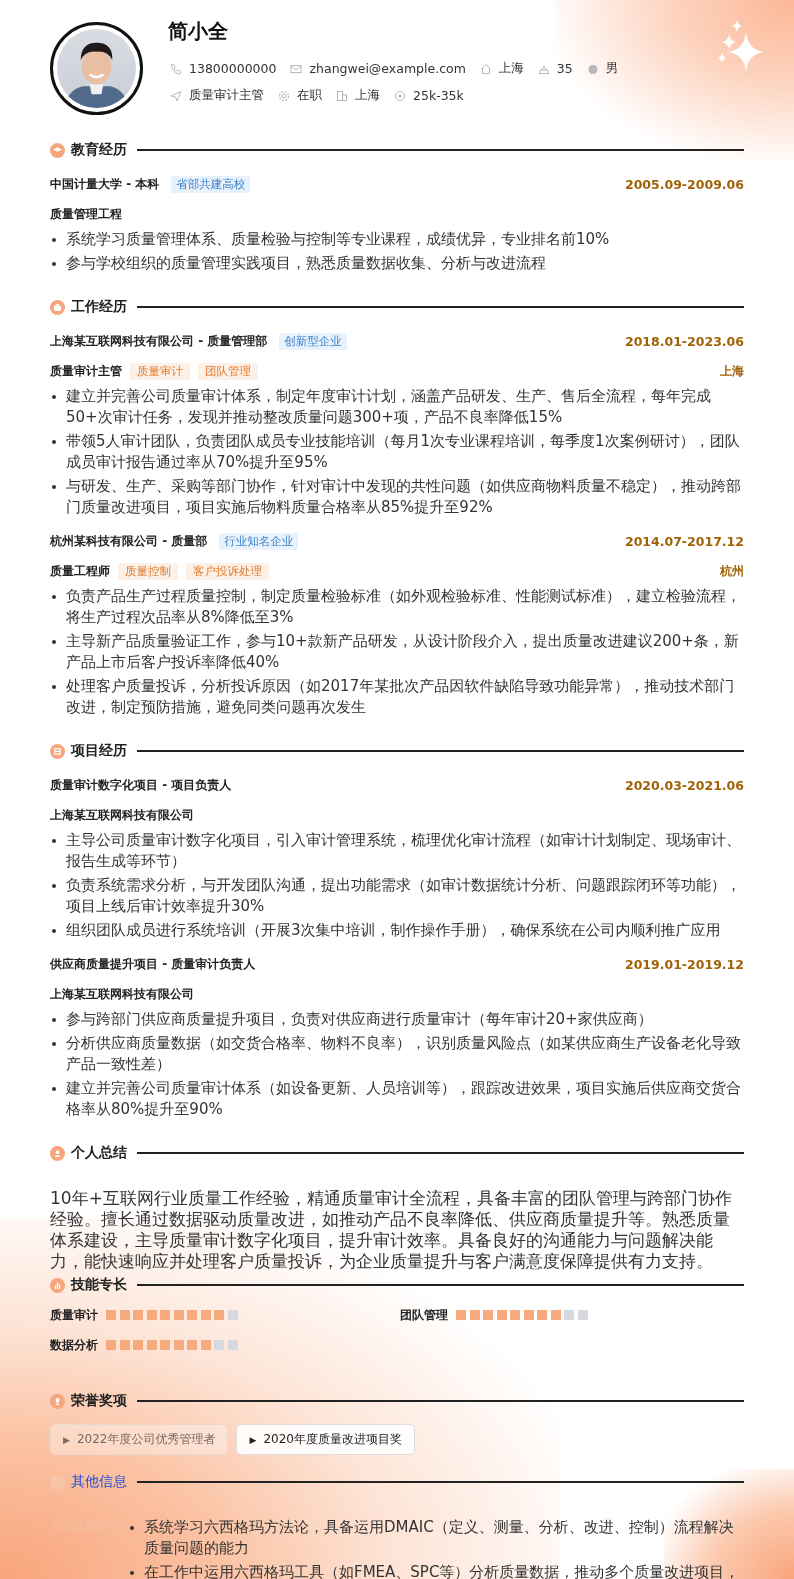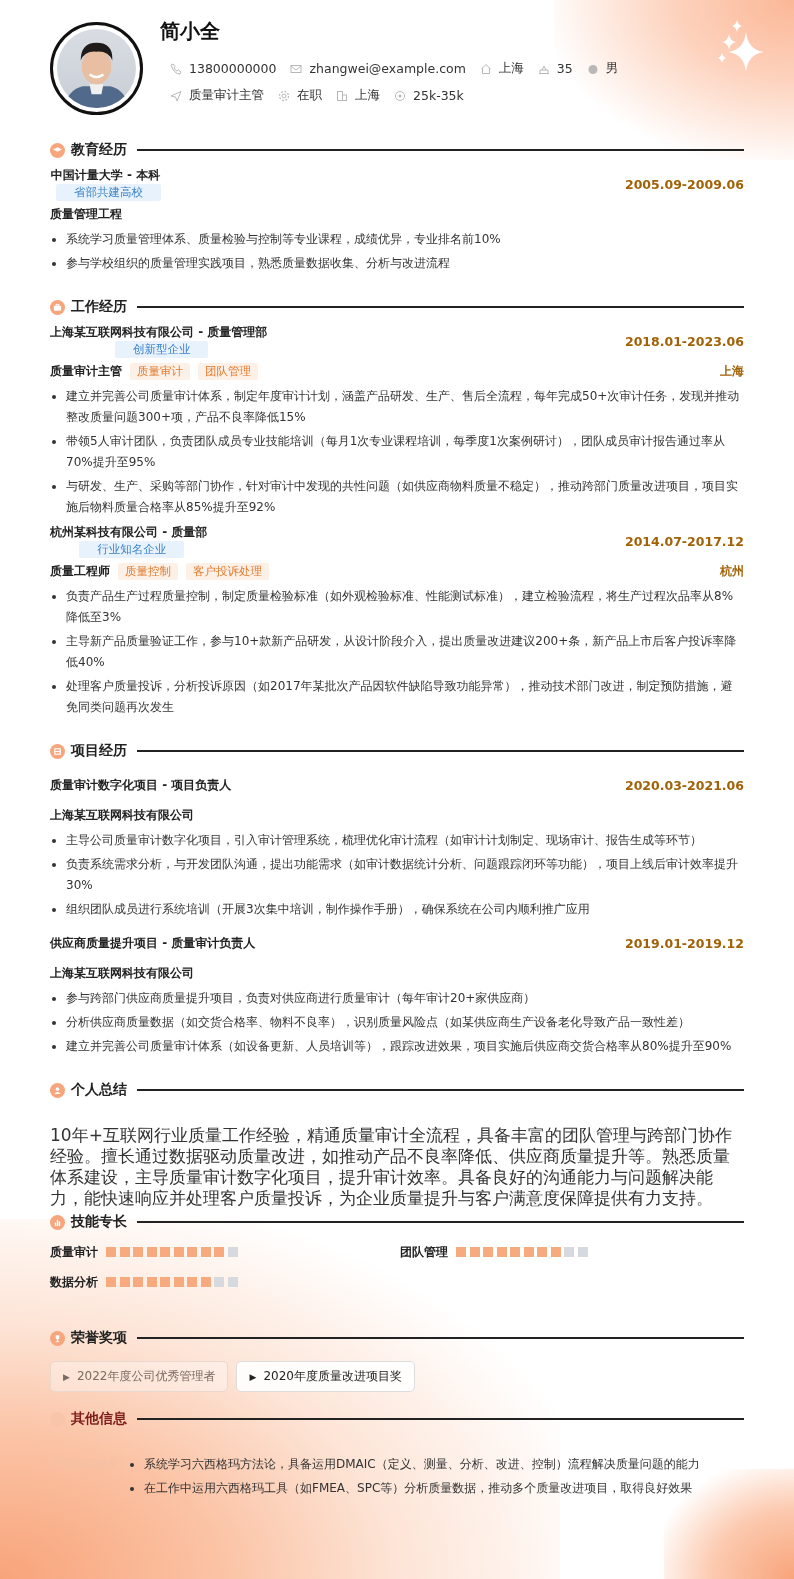--- a/index.html
+++ b/index.html
@@ -31,53 +31,53 @@
   
   .header { position: relative; height: 125px; }
   .avatar {
     position: absolute; left: 0; top: 22px; width: 93px; height: 93px;
     border-radius: 50%; border: 3px solid #111; background: #fff; overflow: hidden;
   }
   .avatar-inner {
     position: absolute; left: 4px; top: 4px; right: 4px; bottom: 4px; border-radius: 50%;
     background: linear-gradient(180deg, #d9dde3 0%, #c9ced6 100%); overflow: hidden;
   }
-  .name { position: absolute; left: 110px; top: 18px; font-size: 20px; font-weight: bold; color: #111; }
+  .name { position: absolute; left: 118px; top: 18px; font-size: 20px; font-weight: bold; color: #111; }
   .info-row { position: absolute; left: 120px; display: flex; align-items: center; font-size: 12.5px; color: #333; }
   .info-row.r1 { top: 60px; }
   .info-row.r2 { top: 87px; }
   .info-item { display: flex; align-items: center; margin-right: 14px; }
   .info-icon { width: 12px; height: 12px; margin-right: 7px; color: #b8b8b8; display: inline-flex; }
 
   
   .section-title { display: flex; align-items: center; margin-top: 14px; height: 22px; }
   .sec-icon {
     width: 15px; height: 15px; border-radius: 50%; background: #f7a57c; margin-right: 6px;
     display: inline-flex; align-items: center; justify-content: center;
   }
   .sec-icon svg { width: 9px; height: 9px; }
   .sec-text { font-size: 14px; font-weight: bold; color: #222; margin-right: 10px; }
   .sec-line { flex: 1; height: 1.5px; background: #222; }
 
   .entry-head { display: flex; justify-content: space-between; align-items: center; margin-top: 14px; height: 18px; }
-  .entry-left { display: flex; align-items: center; font-size: 12px; font-weight: bold; color: #222; flex-direction: column; }
+  .entry-left { display: flex; align-items: center; font-size: 12px; font-weight: bold; color: #222; }
   .entry-right { font-size: 12.5px; font-weight: bold; color: #a16207; }
   .sub-head { display: flex; justify-content: space-between; align-items: flex-end; margin-top: 12px; height: 18px; }
   .sub-left { display: flex; align-items: center; font-size: 12px; font-weight: bold; color: #222; }
   .tag-blue {
-    margin-left: 6px; padding: 1px 18px; font-size: 11.5px; font-weight: normal;
+    margin-left: 12px; padding: 1px 5px; font-size: 11.5px; font-weight: normal;
     background: #e8f2fd; color: #3b82c6; border-radius: 2px;
   }
   .tag-orange {
     margin-left: 8px; padding: 1px 7px; font-size: 11.5px; font-weight: normal;
     background: #fdf0e6; color: #e07a2e; border-radius: 2px;
   }
   ul.bullets { list-style: none; margin-top: 6px; }
   ul.bullets li {
-    position: relative; padding-left: 16px; font-size: 12px; line-height: 21px; color: #333; margin-top: 3px;
+    position: relative; padding-left: 16px; font-size: 15px; line-height: 21px; color: #333; margin-top: 3px;
   }
   ul.bullets li::before {
     content: ""; position: absolute; left: 2px; top: 9px; width: 4px; height: 4px; border-radius: 50%; background: #333;
   }
   .summary { font-size: 17px; line-height: 21px; color: #333; margin-top: 24px; }
 
   .skills { margin-top: 8px; display: grid; grid-template-columns: 350px 350px; row-gap: 8px; }
   .skill { display: flex; align-items: center; height: 22px; }
   .skill-name { font-size: 12px; font-weight: bold; color: #222; margin-right: 8px; }
   .dots { display: flex; }
@@ -89,21 +89,21 @@
     display: flex; align-items: center; padding: 0 12px; height: 31px; border: 1px solid #ddd;
     border-radius: 5px; background: rgba(255,255,255,0.9); font-size: 12px; color: #222; margin-right: 8px;
   }
   .award.faded { background: rgba(255,255,255,0.35); color: #7a6a62; border-color: #e9d8cf; }
   .award-arrow { font-size: 9px; margin-right: 7px; }
 
   .other-row { display: flex; margin-top: 24px; font-size: 11.5px; color: #333; }
   .other-label { width: 78px; color: #f2c1a6; flex-shrink: 0; line-height: 21px; }
   .other-row ul.bullets { margin-top: 0; }
   .other-row ul.bullets li { margin-top: 0; margin-bottom: 3px; }
-  .faded-sec .sec-text { color: #7f1d1d; font-weight: bold; text-align: center; }
+  .faded-sec .sec-text { color: #1d4ed8; font-weight: normal; text-align: center; }
   .faded-sec .sec-icon { background: #f9c5aa; }
 </style>
 </head>
 <body>
 
 <div class="bg-tr"></div>
 <div class="bg-bl"></div>
 <div class="bg-br"></div>
 <svg class="sparkles" viewBox="0 0 70 70">
   <path d="M40 18 Q42 36 58 38 Q42 40 40 58 Q38 40 22 38 Q38 36 40 18Z" fill="#fff"></path>

